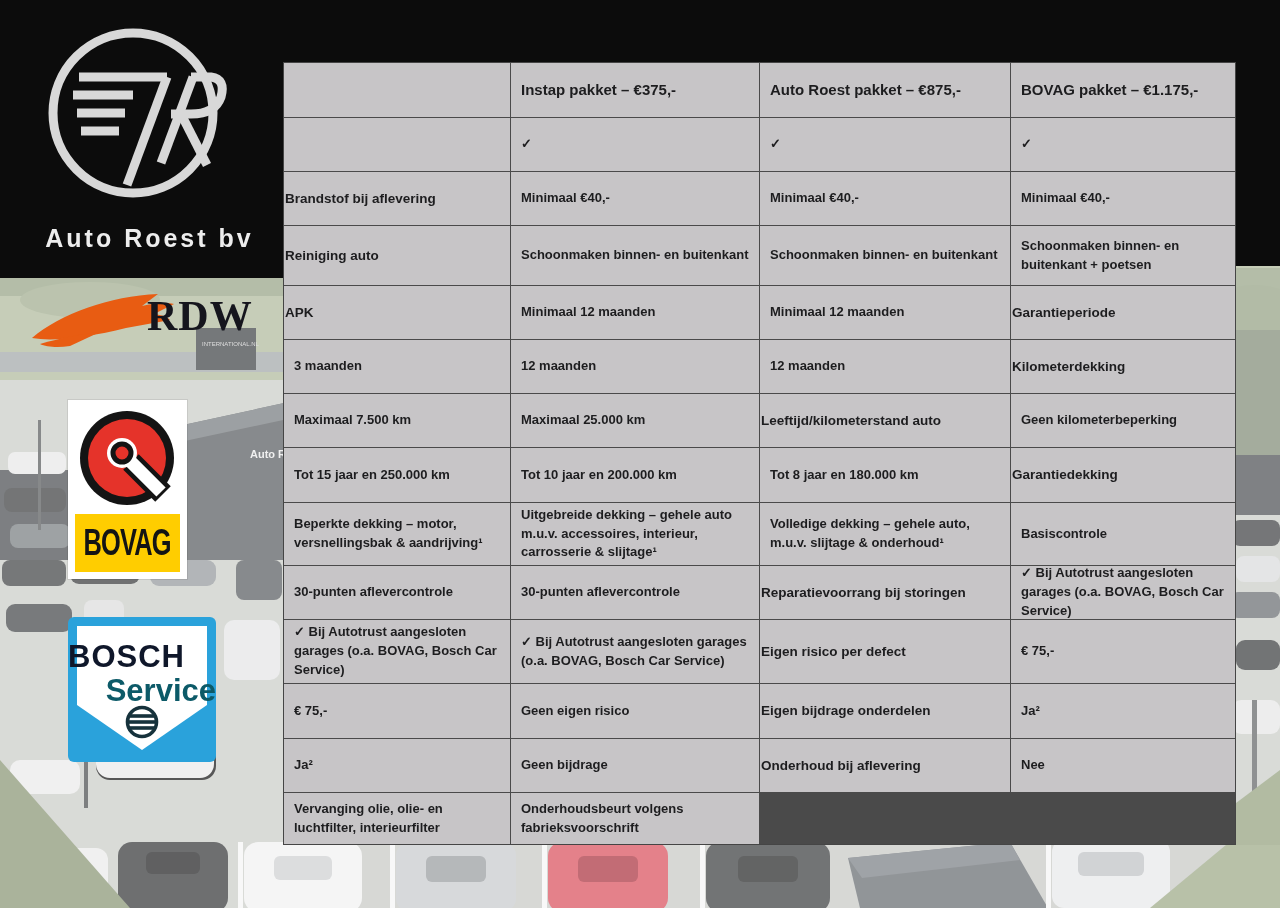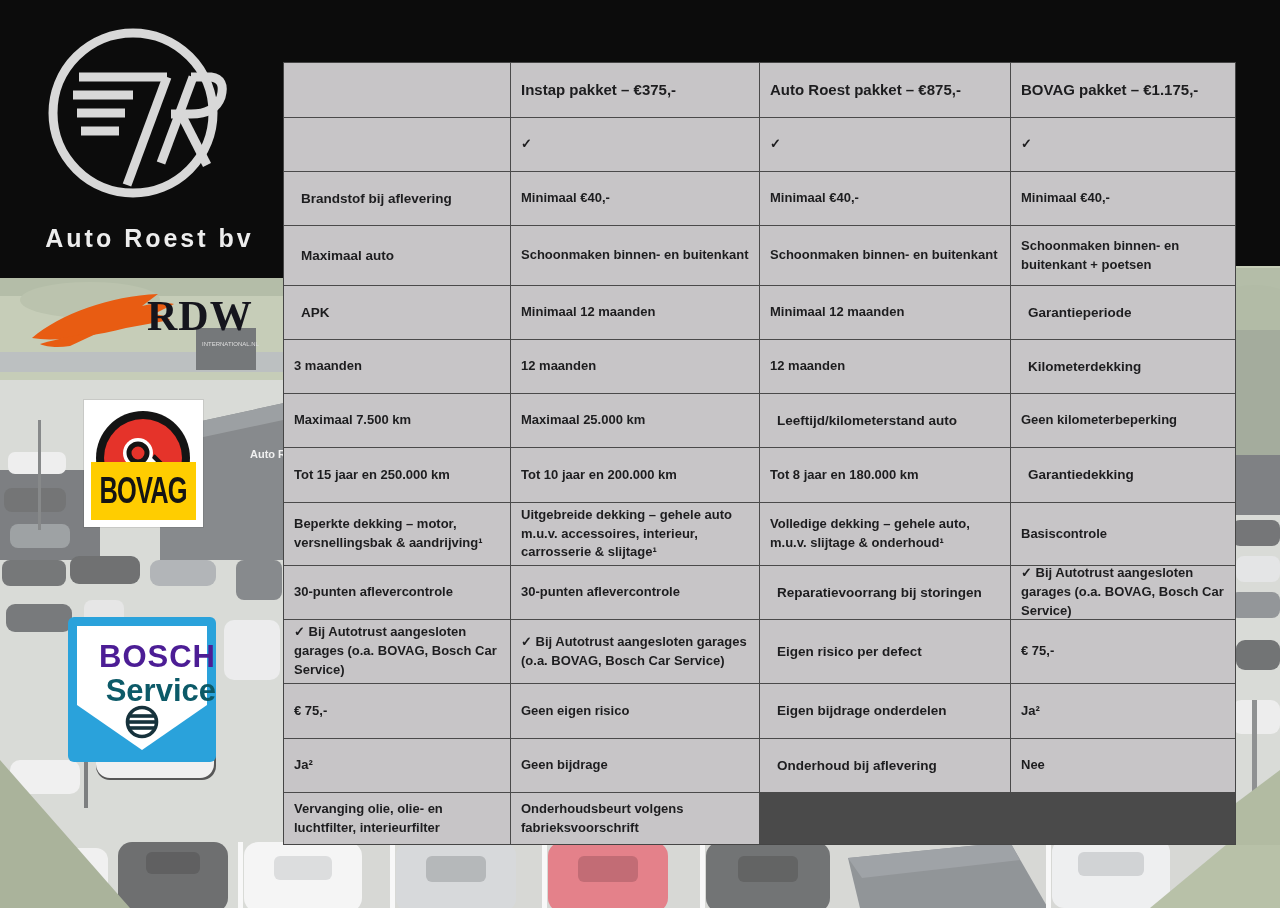--- a/index.html
+++ b/index.html
@@ -21,47 +21,47 @@
   .ar-name { position:absolute; left:0; top:224px; width:283px; text-align:center;
              color:#ededed; font-size:25px; font-weight:bold; letter-spacing:3px;padding-left:16px; }
 
   
   .rdw { position:absolute; left:30px; top:288px; width:215px; height:68px; }
   .rdw svg { position:absolute; left:0; top:4px; }
   .rdw-text { position:absolute; left:117px; top:4px; font-family:"Liberation Serif", serif;
               font-size:42px; font-weight:600; color:#15151d; letter-spacing:1px; }
 
   
-  .bovag { position:absolute; left:84px; top:400px; width:119px; height:127px; background:#ffffff;
+  .bovag { position:absolute; left:68px; top:400px; width:119px; height:179px; background:#ffffff;
            box-shadow:0 0 0 1px rgba(0,0,0,.08); }
   .bovag svg { position:absolute; left:7px; top:5px; }
   .bovag-band { position:absolute; left:7px; bottom:7px; width:105px; height:58px; background:#ffcd00;
                 display:flex; align-items:center; justify-content:center; }
   .bovag-band span { font-size:31px; font-weight:bold; color:#141414;
                      transform:scale(.82,1.18); letter-spacing:-1px; }
 
   
   .bosch { position:absolute; left:68px; top:617px; width:148px; height:145px;
            background:#2aa2db; border-radius:6px; }
   .bosch svg { position:absolute; left:0; top:0; }
-  .bosch-line1 { position:absolute; left:0; top:22px; width:148px; text-align:right;
-                 color:#4c1d95; font-size:31px; font-weight:bold; letter-spacing:1px; }
+  .bosch-line1 { position:absolute; left:0; top:22px; width:148px; text-align:left;
+                 color:#0f172a; font-size:31px; font-weight:bold; letter-spacing:1px; }
   .bosch-line2 { position:absolute; left:0; top:56px; width:148px; text-align:right;
                  color:#0c5a68; font-size:31px; font-weight:bold; }
 
   
   .pkg-table { position:absolute; left:283px; top:62px; width:953px;
                display:grid; grid-template-columns:226px 248px 250px 1fr;
                grid-template-rows:54px 53px 53px 59px 53px 53px 53px 54px 62px 53px 63px 54px 53px 51px;
                gap:1px; background:#4a4a4a; border:1px solid #454545; }
   .cell { background:#c7c5c7; display:flex; align-items:center;
           color:#1d1d1f; font-weight:bold; font-size:13px; line-height:1.45;
           padding:4px 10px; }
   .cell.hdr { font-size:15px; }
-  .cell.lbl { padding:4px 8px 4px 17px; font-size:13.5px; }
+  .cell.lbl { padding:4px 8px 4px 1px; font-size:13.5px; }
 </style>
 </head>
 <body>
 
 <div class="photo">
   <svg width="1280" height="908" viewBox="0 0 1280 908" preserveAspectRatio="none">
     <rect x="0" y="0" width="1280" height="908" fill="#c6c9c3"></rect>
 
     <rect x="0" y="250" width="1280" height="130" fill="#a9b494"></rect>
     <rect x="0" y="268" width="1280" height="28" fill="#8d9c7c"></rect>
@@ -207,21 +207,21 @@
     <div class="cell hdr">Auto Roest pakket – €875,-</div>
     <div class="cell hdr">BOVAG pakket – €1.175,-</div>
     <div class="cell lbl"></div>
     <div class="cell ">✓</div>
     <div class="cell ">✓</div>
     <div class="cell ">✓</div>
     <div class="cell lbl">Brandstof bij aflevering</div>
     <div class="cell ">Minimaal €40,-</div>
     <div class="cell ">Minimaal €40,-</div>
     <div class="cell ">Minimaal €40,-</div>
-    <div class="cell lbl">Maximaal auto</div>
+    <div class="cell lbl">Reiniging auto</div>
     <div class="cell ">Schoonmaken binnen- en buitenkant</div>
     <div class="cell ">Schoonmaken binnen- en buitenkant</div>
     <div class="cell ">Schoonmaken binnen- en buitenkant + poetsen</div>
     <div class="cell lbl">APK</div>
     <div class="cell ">Minimaal 12 maanden</div>
     <div class="cell ">Minimaal 12 maanden</div>
     <div class="cell lbl">Garantieperiode</div>
     <div class="cell ">3 maanden</div>
     <div class="cell ">12 maanden</div>
     <div class="cell ">12 maanden</div>

